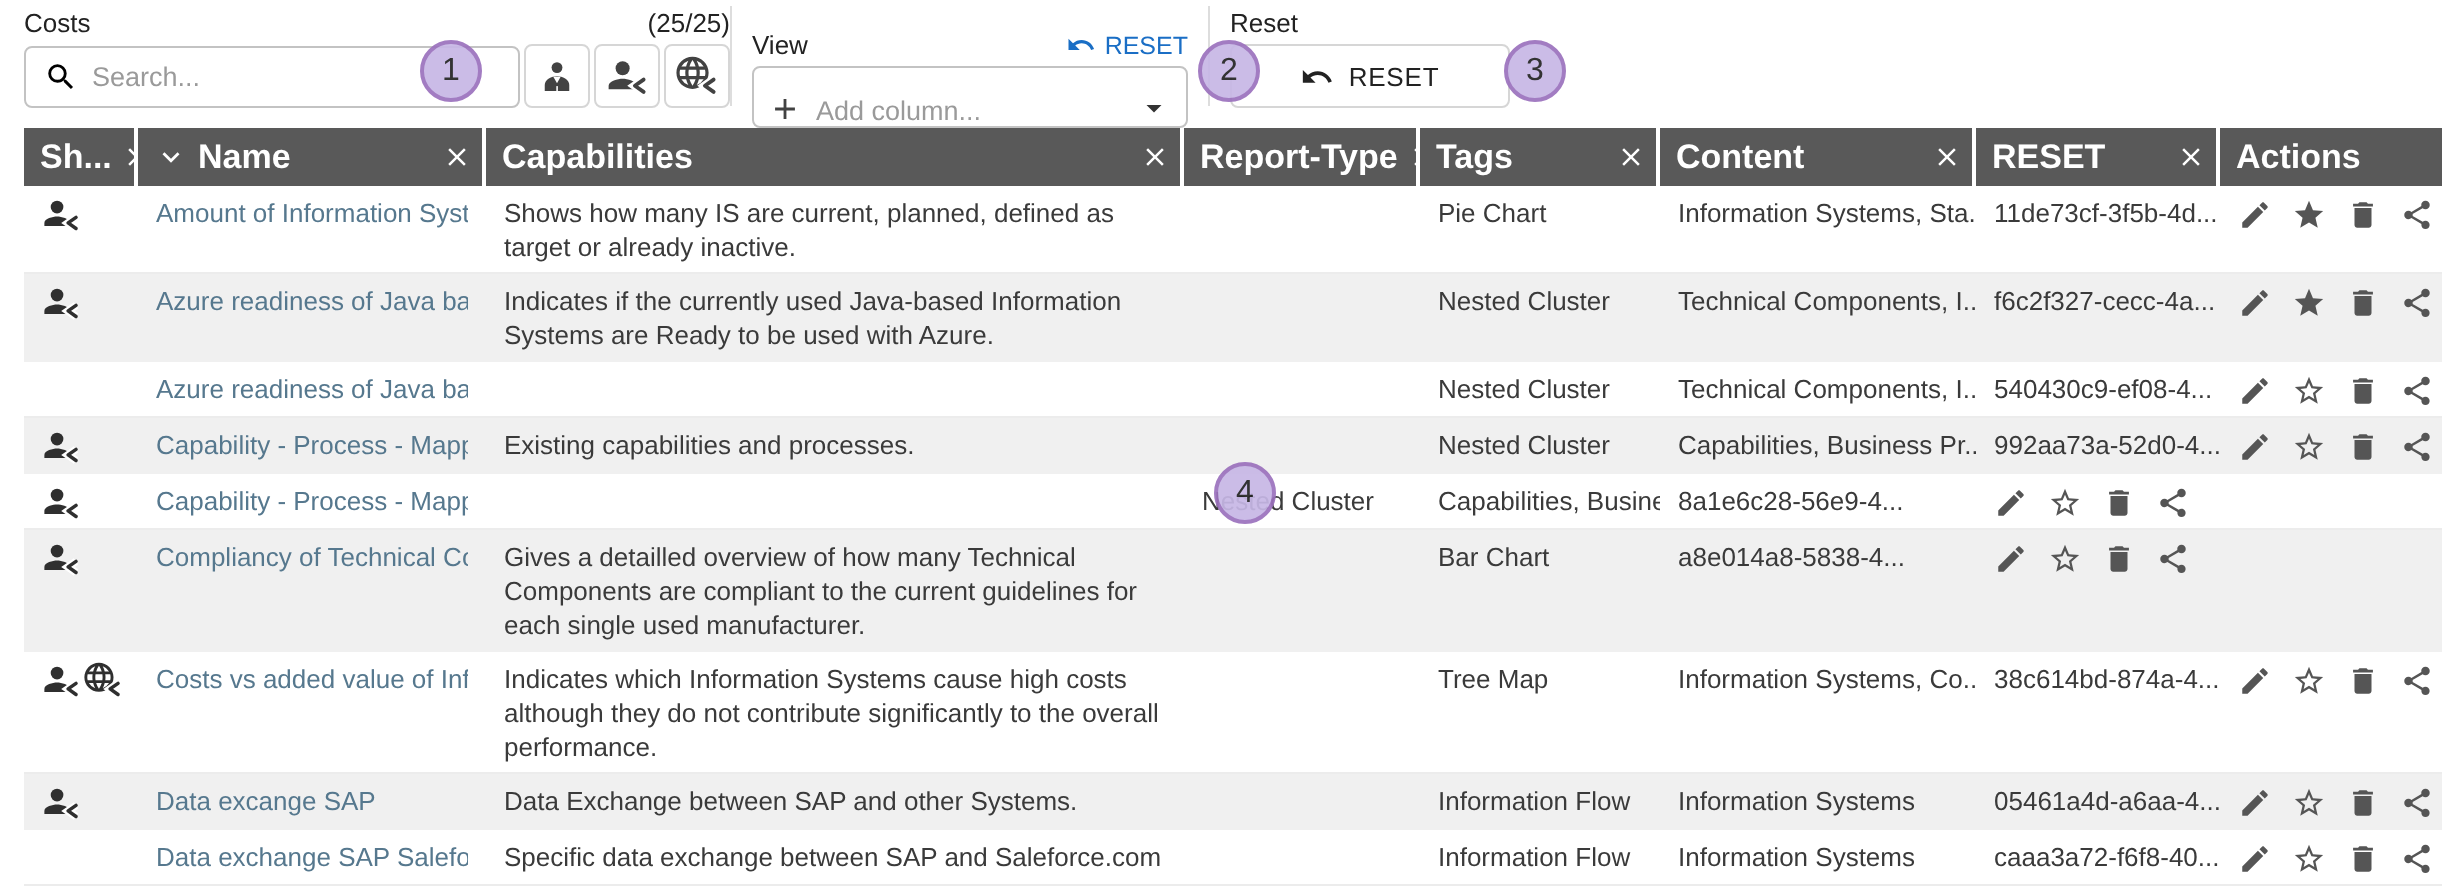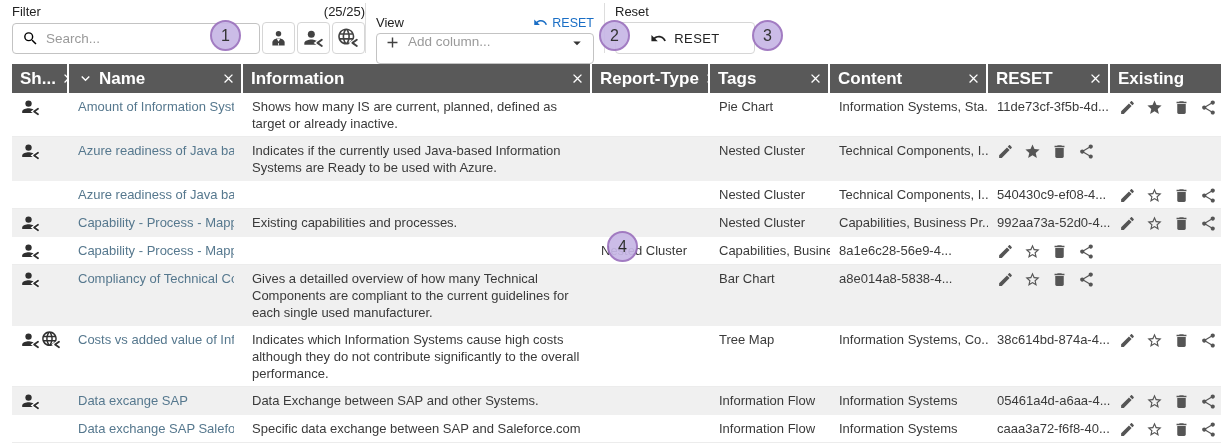--- a/index.html
+++ b/index.html
@@ -15,21 +15,21 @@
   .vdiv { width:1px; background:#ddd; height:50px; }
   .tg-head { display:flex; justify-content:space-between; align-items:center;
     font-size:13px; color:#222; height:16px; }
   .tg-controls { display:flex; gap:2px; margin-top:3px; align-items:center; }
   .search-box { flex:1; display:flex; align-items:center; gap:7px;
     border:1px solid #c3c3c3; border-radius:4px; height:31px; padding:0 9px; background:#fff; }
   .placeholder { color:#9a9a9a; font-size:13.5px; }
   .icon-btn { width:33px; height:32px; border:1px solid #d6d6d6; border-radius:4px;
     background:#fff; display:flex; align-items:center; justify-content:center;
     color:#424242; flex:0 0 auto; cursor:pointer; }
-  .addcol-box { display:flex; align-items:flex-start; gap:7px; border:1px solid #c3c3c3;
+  .addcol-box { display:flex; align-items:flex-end; gap:7px; border:1px solid #c3c3c3;
     border-radius:4px; height:31px; padding:0 7px; color:#424242; background:#fff; }
   .addcol-box .caret { margin-left:auto; color:#333; }
   .reset-link { color:#1a6ec5; display:flex; align-items:center; gap:4px;
     font-size:12.5px; cursor:pointer; font-weight:500; }
   .reset-btn { width:100%; height:32px; border:1px solid #d6d6d6; border-radius:4px;
     background:#fff; display:flex; align-items:center; justify-content:center; gap:7px;
     font-size:13px; color:#222; letter-spacing:.4px; cursor:pointer; }
 
   
   .table { margin:9px 0 0 12px; }
@@ -62,21 +62,21 @@
     background:#c7b7e6; border:2px solid #9b71bd; display:flex; align-items:center;
     justify-content:center; font-size:16px; color:#222; z-index:5; opacity:.92; }
 </style>
 </head>
 <body>
 
 <div class="toolbar">
 
   <div class="tg tg-filter">
     <div class="tg-head">
-      <span>Filter</span>
+      <span>Costs</span>
       <span>(25/25)</span>
     </div>
     <div class="tg-controls">
       <div class="search-box">
         <span class="ic ic16">
             <svg viewBox="0 0 24 24" xmlns="http://www.w3.org/2000/svg">
               <path d="M15.5 14h-.79l-.28-.27A6.47 6.47 0 0 0 16 9.5 6.5 6.5 0 1 0 9.5 16c1.61 0 3.09-.59 4.23-1.57l.27.28v.79l5 4.99L20.49 19l-4.99-5zm-6 0A4.5 4.5 0 1 1 14 9.5 4.49 4.49 0 0 1 9.5 14z"></path>
             </svg>
           </span>
         <span class="placeholder">Search...</span>
@@ -184,21 +184,21 @@
           </svg>
         </span>
       <span>Name</span>
       <span class="x ic ic14">
           <svg viewBox="0 0 24 24" xmlns="http://www.w3.org/2000/svg">
             <path d="M19 6.41 17.59 5 12 10.59 6.41 5 5 6.41 10.59 12 5 17.59 6.41 19 12 13.41 17.59 19 19 17.59 13.41 12z"></path>
           </svg>
         </span>
     </div>
     <div class="th">
-      <span>Information</span>
+      <span>Capabilities</span>
       <span class="x ic ic14">
           <svg viewBox="0 0 24 24" xmlns="http://www.w3.org/2000/svg">
             <path d="M19 6.41 17.59 5 12 10.59 6.41 5 5 6.41 10.59 12 5 17.59 6.41 19 12 13.41 17.59 19 19 17.59 13.41 12z"></path>
           </svg>
         </span>
     </div>
     <div class="th">
       <span>Report-Type</span>
       <span class="x ic ic14">
           <svg viewBox="0 0 24 24" xmlns="http://www.w3.org/2000/svg">
@@ -224,21 +224,21 @@
     </div>
     <div class="th">
       <span>RESET</span>
       <span class="x ic ic14">
           <svg viewBox="0 0 24 24" xmlns="http://www.w3.org/2000/svg">
             <path d="M19 6.41 17.59 5 12 10.59 6.41 5 5 6.41 10.59 12 5 17.59 6.41 19 12 13.41 17.59 19 19 17.59 13.41 12z"></path>
           </svg>
         </span>
     </div>
     <div class="th">
-      <span>Existing</span>
+      <span>Actions</span>
     </div>
   </div>
   <div class="tbody" id="tbody">
   <div class="row">
     <div class="cell c-sh">
           <span class="sh-icon">
             <svg viewBox="0 0 24 24" xmlns="http://www.w3.org/2000/svg">
               <g transform="translate(-1.5,-1)">
                 <circle cx="11" cy="8" r="4"></circle>
                 <path d="M11 14c-2.67 0-8 1.34-8 4v2h16v-2c0-2.66-5.33-4-8-4z"></path>
@@ -293,20 +293,21 @@
             </svg>
           </span>
         </div>
     <div class="cell c-name">
       <a class="name-link">Azure readiness of Java bas...</a>
     </div>
     <div class="cell c-desc">Indicates if the currently used Java-based Information Systems are Ready to be used with Azure.</div>
     <div class="cell c-tags"></div>
     <div class="cell c-type">Nested Cluster</div>
     <div class="cell c-content">Technical Components, I...</div>
+    <div class="cell c-uuid">f6c2f327-cecc-4a...</div>
     <div class="cell c-actions">
       <span class="action-ic">
             <svg viewBox="0 0 24 24" xmlns="http://www.w3.org/2000/svg">
               <path d="M3 17.25V21h3.75L17.81 9.94l-3.75-3.75L3 17.25zM20.71 7.04c.39-.39.39-1.02 0-1.41l-2.34-2.34c-.39-.39-1.02-.39-1.41 0l-1.83 1.83 3.75 3.75 1.83-1.83z"></path>
             </svg>
           </span>
       <span class="action-ic star">
             <svg viewBox="0 0 24 24" xmlns="http://www.w3.org/2000/svg">
               <path d="M12 17.27 18.18 21l-1.64-7.03L22 9.24l-7.19-.61L12 2 9.19 8.63 2 9.24l5.46 4.73L5.82 21z"></path>
             </svg>

